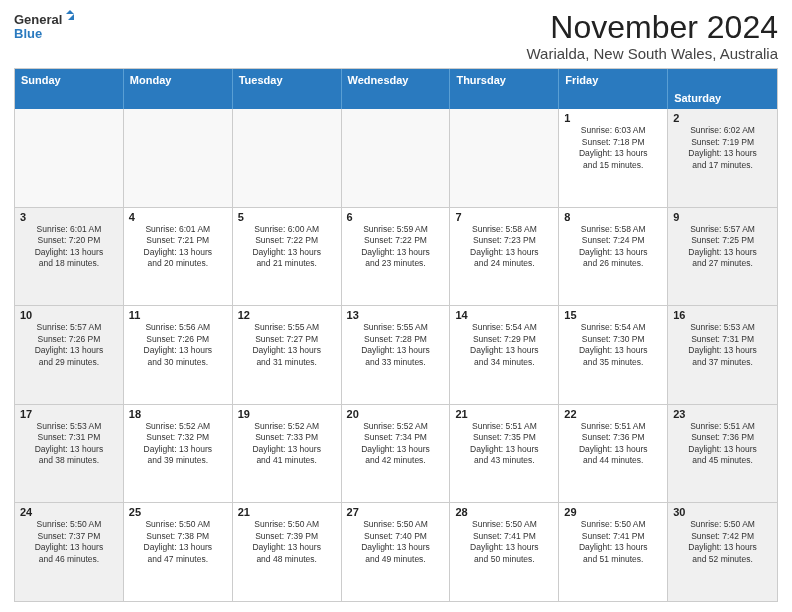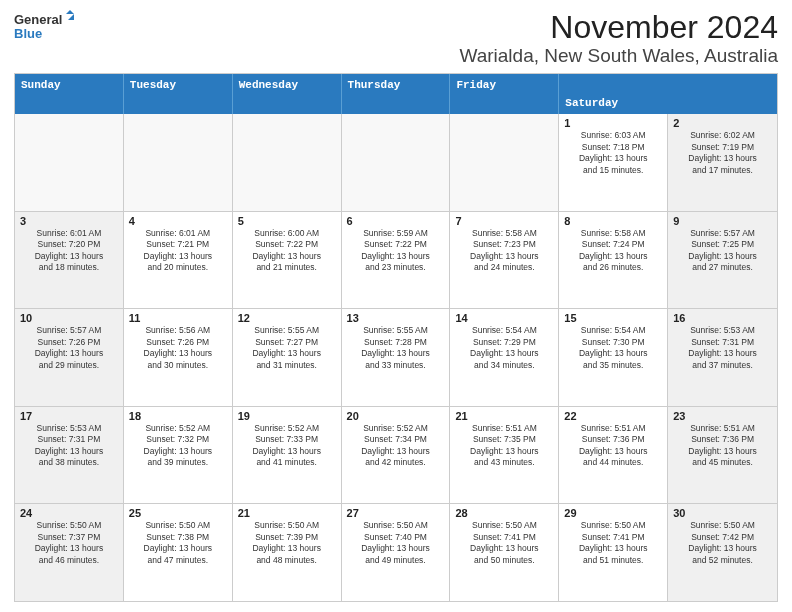--- a/index.html
+++ b/index.html
@@ -32,42 +32,41 @@
     .title-block {
       text-align: right;
     }
     .month-title {
       font-size: 32px;
       font-weight: normal;
       color: #222;
       line-height: 1.1;
     }
     .subtitle {
-      font-size: 19px;
+      font-size: 15px;
       color: #444;
     }
     .calendar {
       flex: 1;
       display: flex;
       flex-direction: column;
       border: 1px solid #ccc;
     }
     .cal-header {
       display: grid;
       grid-template-columns: repeat(7, 1fr);
       background: #2a7abf;
     }
     .cal-header-cell {
       color: #fff;
       font-weight: bold;
       font-size: 11px;
       padding: 5px 6px;
       text-align: left;
       border-right: 1px solid #5a9fd4;
-      font-family: Liberation Mono, monospace;
     }
     .cal-header-cell:last-child { border-right: none; margin-top: 18px; }
     .cal-body {
       flex: 1;
       display: flex;
       flex-direction: column;
     }
     .cal-row {
       display: grid;
       grid-template-columns: repeat(7, 1fr);
@@ -115,20 +114,21 @@
 </div>
     <div class="title-block">
       <div class="month-title">November 2024</div>
       <div class="subtitle">Warialda, New South Wales, Australia</div>
     </div>
   </div>
 
   <div class="calendar">
     <div class="cal-header">
     <div class="cal-header-cell">Sunday</div>
+        <div class="cal-header-cell">Monday</div>
         <div class="cal-header-cell">Tuesday</div>
         <div class="cal-header-cell">Wednesday</div>
         <div class="cal-header-cell">Thursday</div>
         <div class="cal-header-cell">Friday</div>
         <div class="cal-header-cell">Saturday</div>
       </div>
     <div class="cal-body">
     <div class="cal-row">
           <div class="cal-cell empty"></div>
           <div class="cal-cell empty"></div>

